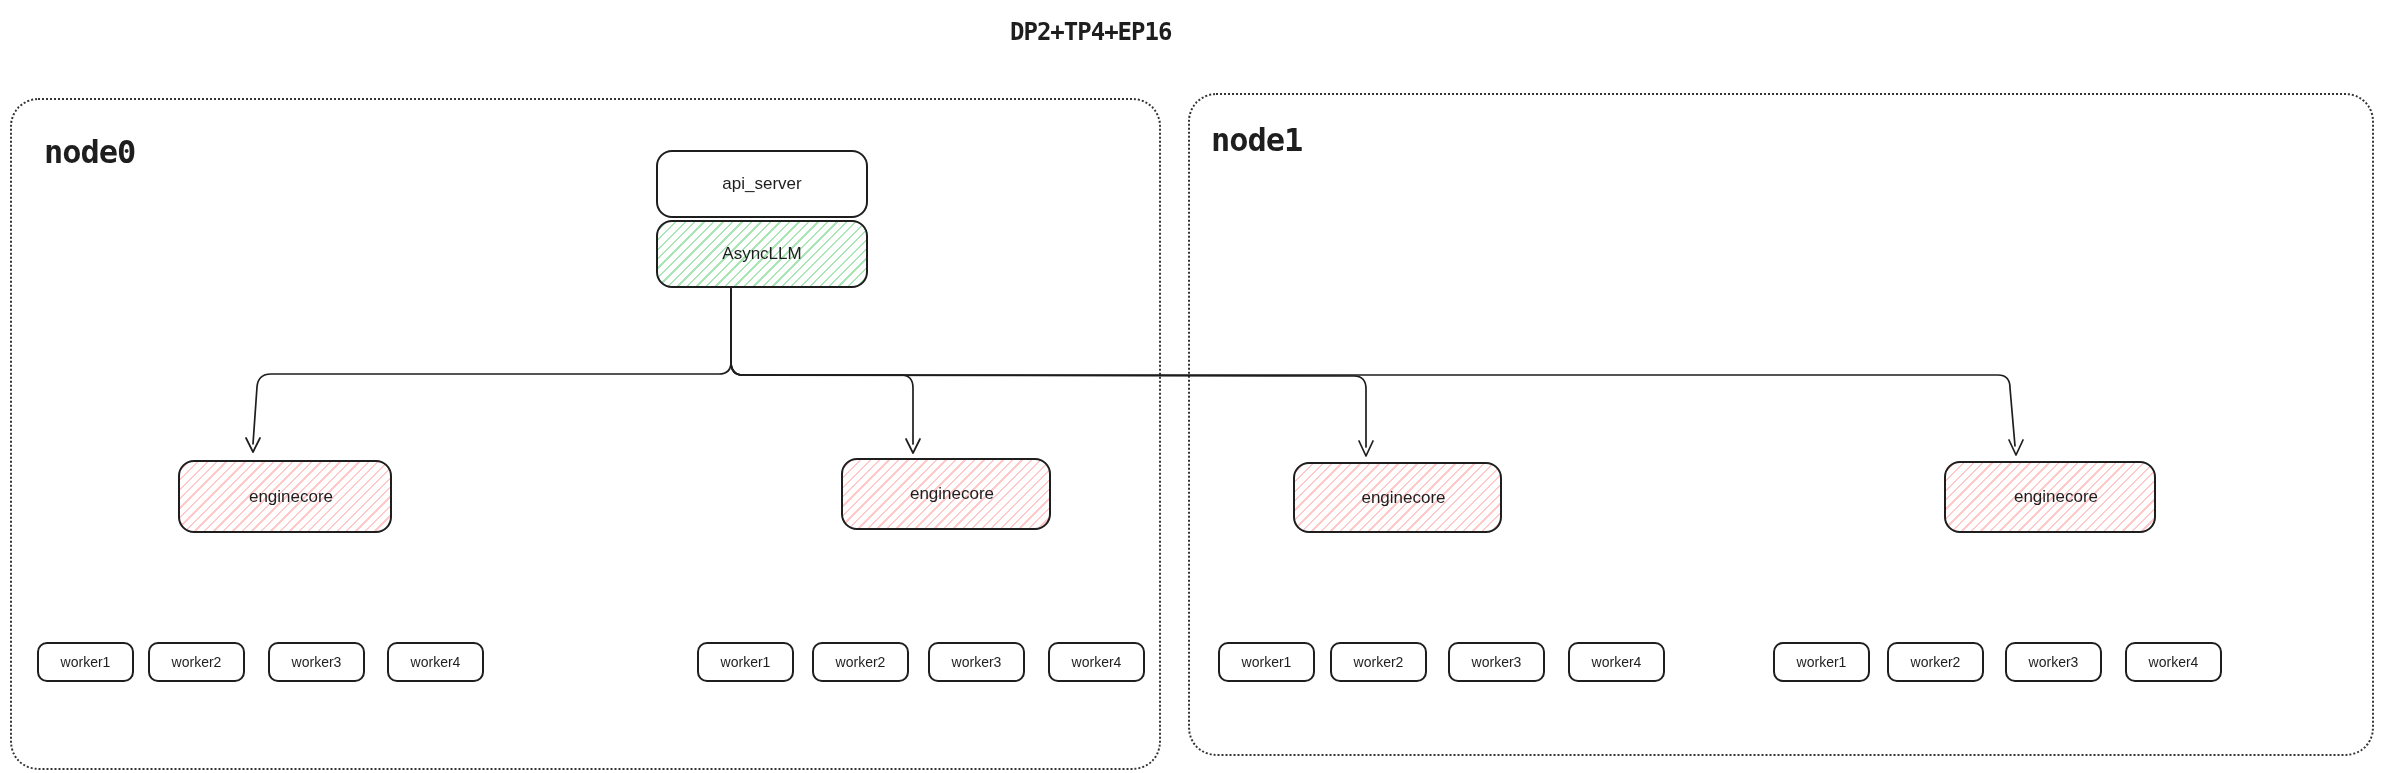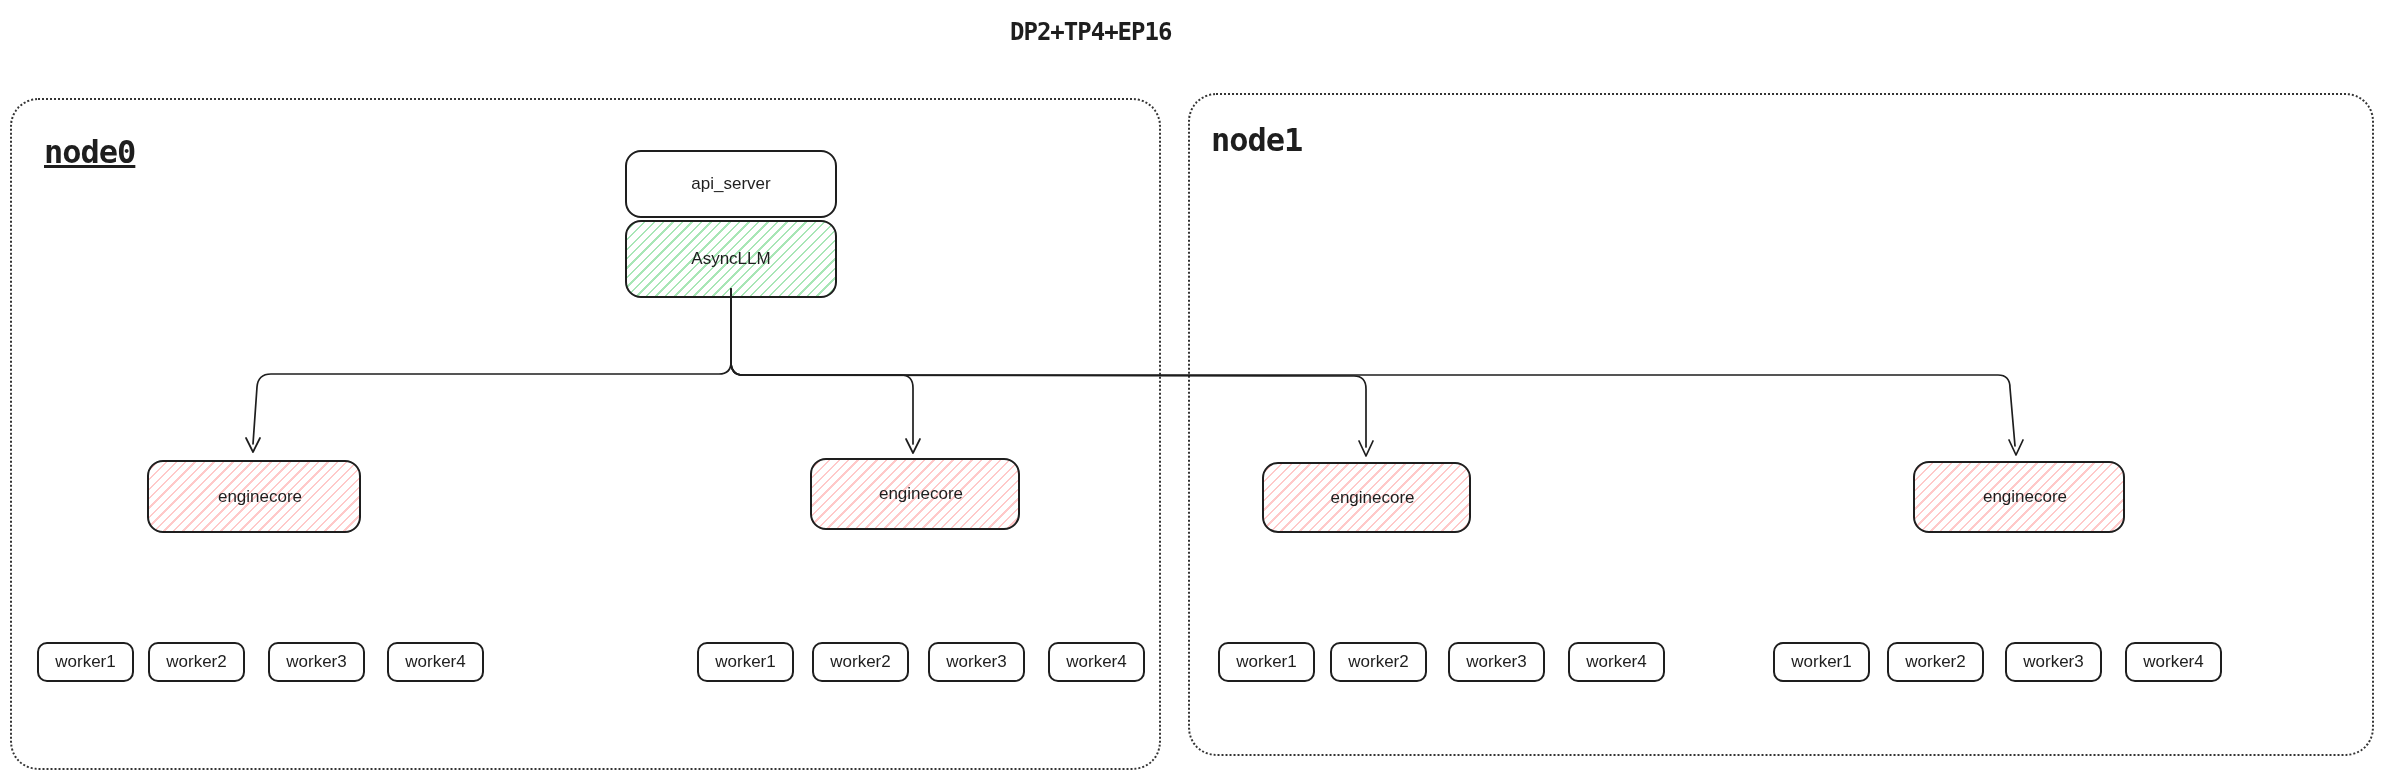--- a/index.html
+++ b/index.html
@@ -44,20 +44,21 @@
     position: absolute;
     border: 2.5px solid #1e1e1e;
     border-radius: 16px;
     background: #ffffff;
     display: flex;
     align-items: center;
     justify-content: center;
     box-sizing: border-box;
     font-size: 17px;
     white-space: nowrap;
+    margin-left: 31px;
   }
   .hatch-green {
     background-image: repeating-linear-gradient(135deg,
       transparent 0px, transparent 5px, #a8e6b6 5px, #a8e6b6 6.7px);
   }
   .hatch-red {
     background-image: repeating-linear-gradient(135deg,
       transparent 0px, transparent 5px, #ffc9c9 5px, #ffc9c9 6.7px);
     padding-left: 12px;
   }
@@ -66,21 +67,21 @@
     top: 642px;
     width: 97px;
     height: 40px;
     border: 2px solid #1e1e1e;
     border-radius: 10px;
     background: #ffffff;
     display: flex;
     align-items: center;
     justify-content: center;
     box-sizing: border-box;
-    font-size: 17px;
+    font-size: 14px;
     white-space: nowrap;
   }
   .arrows-layer {
     position: absolute;
     left: 0; top: 0;
     width: 2383px;
     height: 773px;
     pointer-events: none;
   }
   .arrows-layer path {
@@ -94,25 +95,25 @@
 </head>
 <body>
 
 <div class="canvas">
 
   <div class="diagram-title">DP2+TP4+EP16</div>
 
   <div class="node-box" style="left:10px; top:98px; width:1147px; height:668px;"></div>
   <div class="node-box" style="left:1188px; top:93px; width:1182px; height:659px;"></div>
 
-  <div class="node-label" style="left:44px; top:134px;text-decoration:underline;">node0</div>
+  <div class="node-label" style="left:44px; top:134px;">node0</div>
   <div class="node-label" style="left:1211px; top:122px;text-align:center;">node1</div>
 
   <div class="shape" style="left:625px; top:150px; width:212px; height:68px;">api_server</div>
-  <div class="shape hatch-green" style="left:625px; top:220px; width:212px; height:78px;">AsyncLLM</div>
+  <div class="shape hatch-green" style="left:625px; top:220px; width:212px; height:68px;">AsyncLLM</div>
 
   <div class="shape hatch-red" style="left:147px; top:460px; width:214px; height:73px;">enginecore</div>
   <div class="shape hatch-red" style="left:810px; top:458px; width:210px; height:72px;">enginecore</div>
   <div class="shape hatch-red" style="left:1262px; top:462px; width:209px; height:71px;">enginecore</div>
   <div class="shape hatch-red" style="left:1913px; top:461px; width:212px; height:72px;">enginecore</div>
 
   <div class="worker" style="left:37px;">worker1</div>
   <div class="worker" style="left:148px;">worker2</div>
   <div class="worker" style="left:268px;">worker3</div>
   <div class="worker" style="left:387px;">worker4</div>

